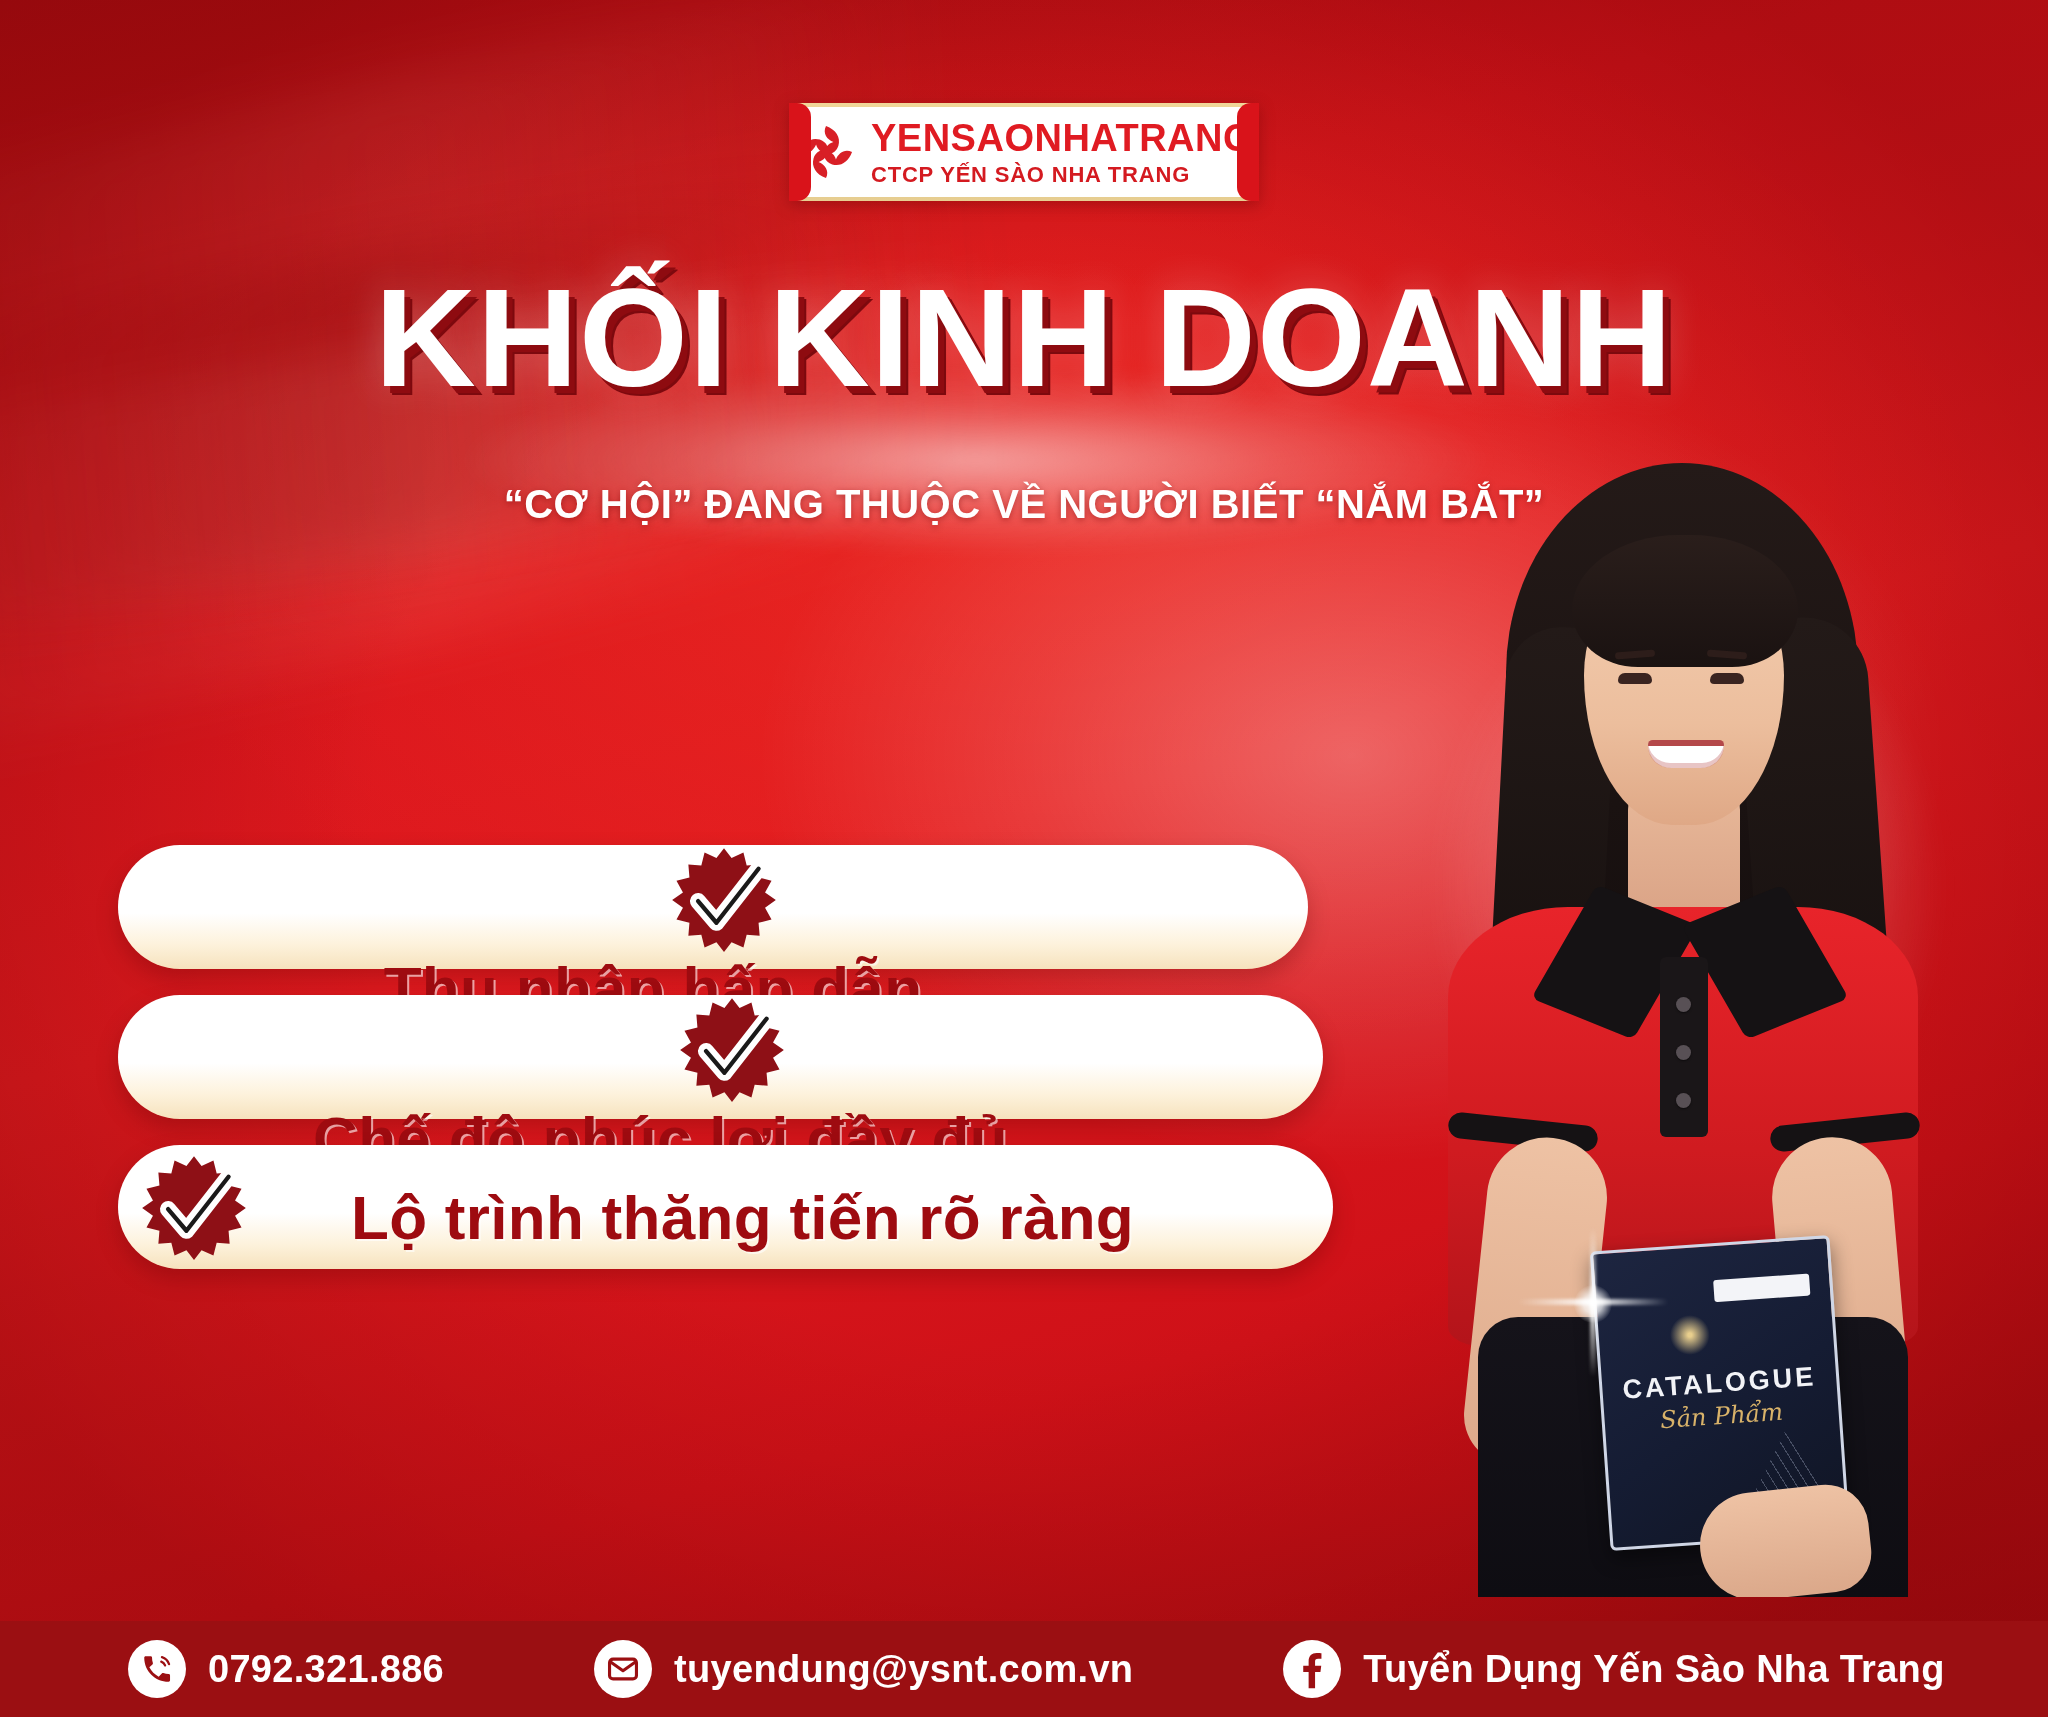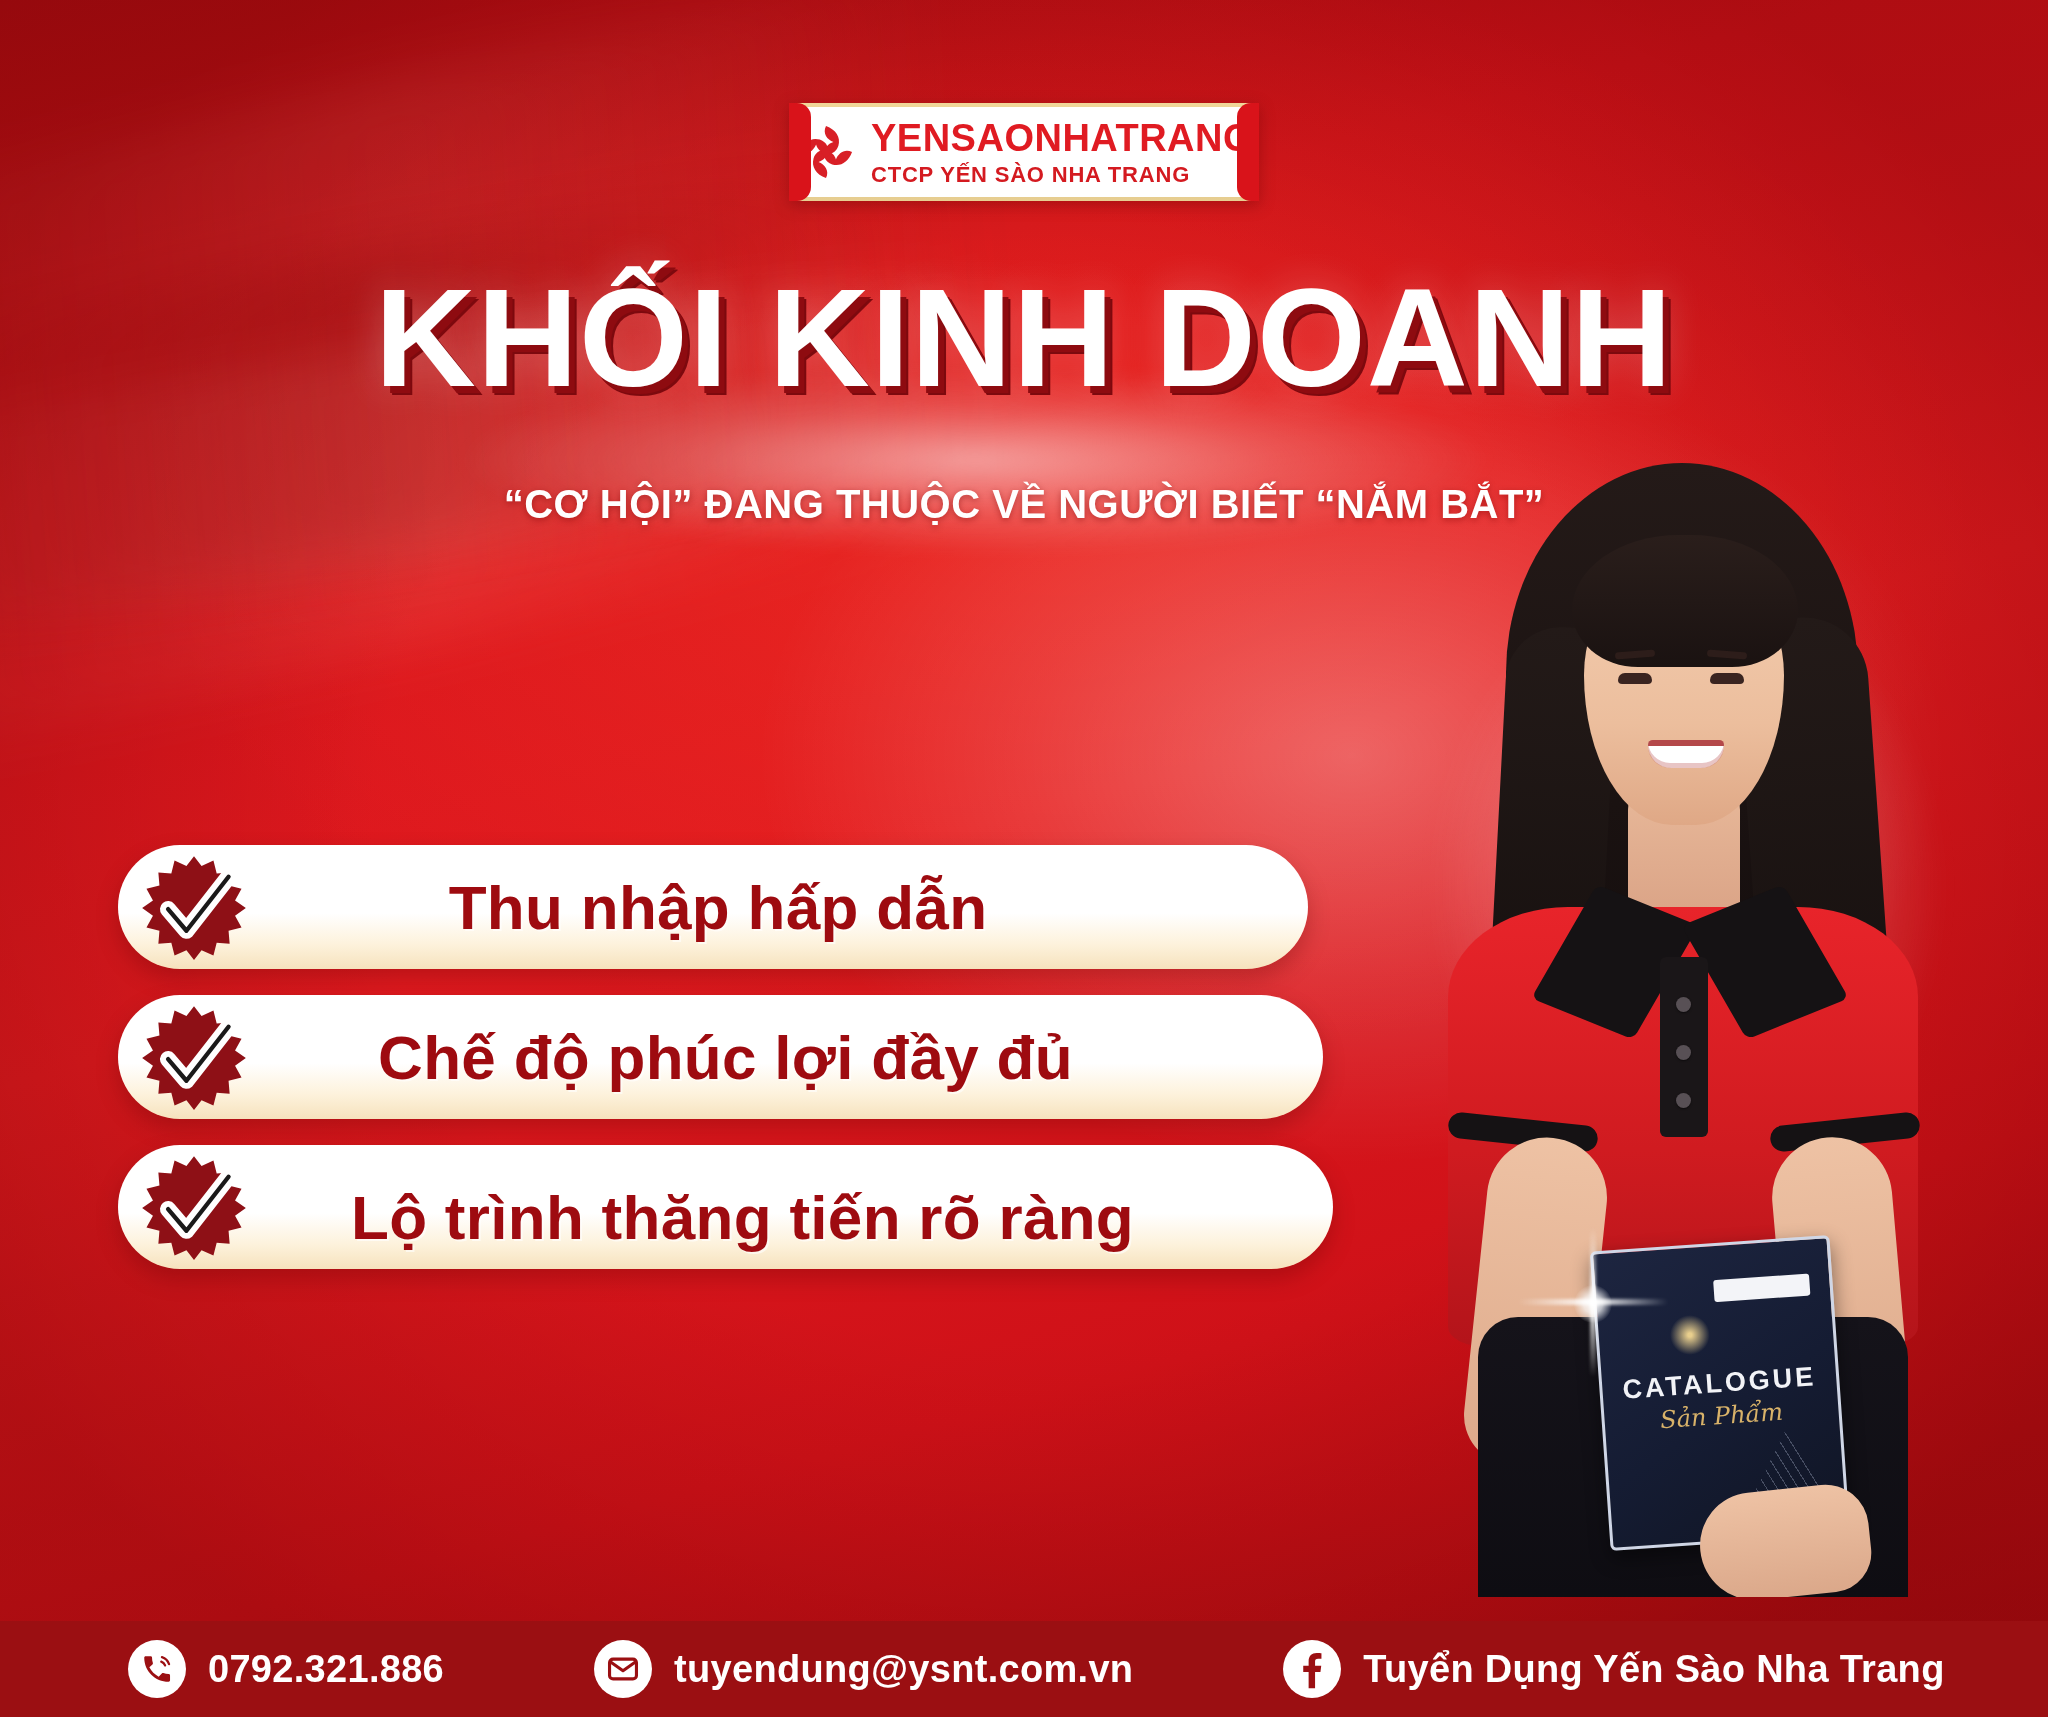--- a/index.html
+++ b/index.html
@@ -146,22 +146,22 @@
   }
   .pill {
     position: relative;
     height: 124px;
     border-radius: 62px;
     background: linear-gradient(180deg, #ffffff 0%, #ffffff 55%, #fdf2dc 80%, #f6e2bd 100%);
     box-shadow: 0 10px 22px rgba(90,0,0,0.28);
     display: flex;
     align-items: center;
   }
-  .pill-1 { width: 1190px; }
-  .pill-2 { width: 1205px; }
+  .pill-1 { width: 1190px; flex-direction: column; }
+  .pill-2 { width: 1205px; flex-direction: column; }
   .pill-3 { width: 1215px; }
 
   .badge {
     flex: 0 0 auto;
     width: 108px; height: 108px;
     margin-left: 22px;
     position: relative;
   }
   .pill-label {
     flex: 1 1 auto;

